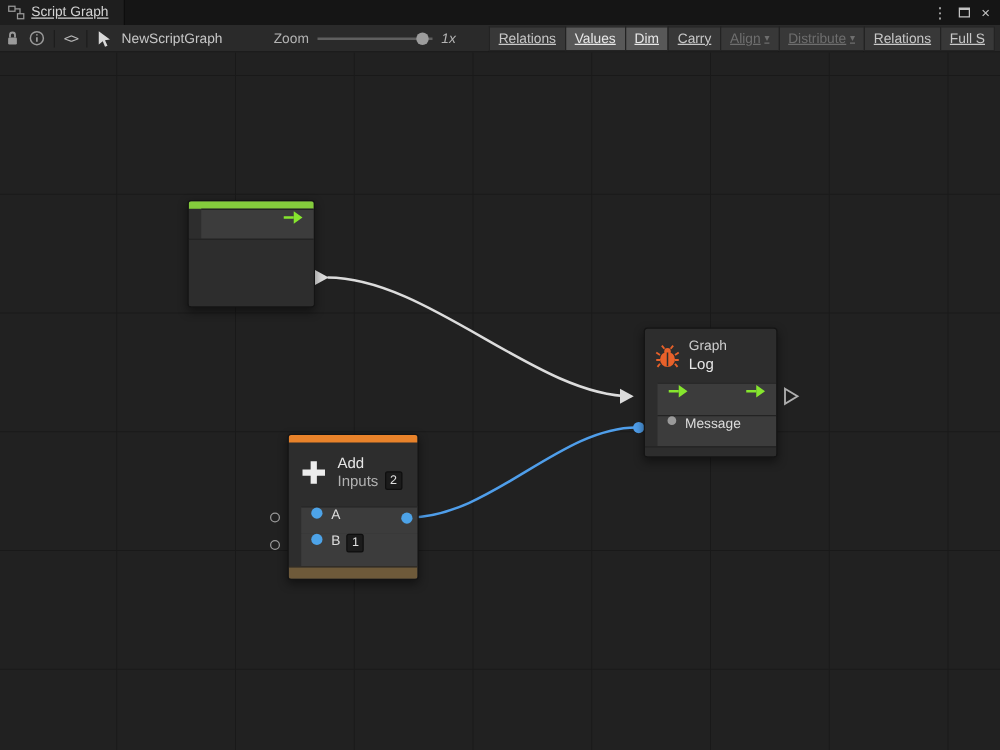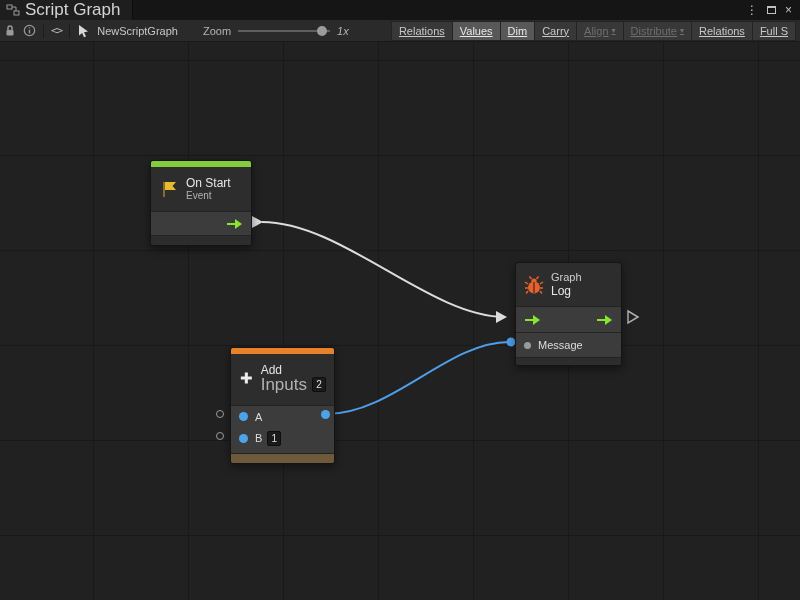--- a/index.html
+++ b/index.html
@@ -12,35 +12,35 @@
 
   
   .titlebar {
     position:absolute; top:0; left:0; width:800px; height:20px;
     background:#151515; display:flex; align-items:center;
   }
   .tab {
     height:20px; padding:0 12px 0 6px; background:#1e1e1e;
     display:flex; align-items:center; gap:5px; border-right:1px solid #0d0d0d;
   }
-  .tab span { color:#d4d4d4; font-size:17px; }
+  .tab span { color:#d4d4d4; font-size:11px;text-decoration:underline; }
   .titlebar-controls { margin-left:auto; display:flex; align-items:center; gap:9px; padding-right:8px; }
   .tb-glyph { color:#c2c2c2; font-size:12px; line-height:20px; cursor:pointer; }
   .maximize-box { width:9px; height:8px; border:1px solid #c2c2c2; border-top-width:2px; display:inline-block; cursor:pointer; }
 
   
   .toolbar {
     position:absolute; top:20px; left:0; width:800px; height:22px;
     background:#2a2a2a; border-bottom:1px solid #191919;
     display:flex; align-items:center; gap:7px; padding:0 4px; overflow:hidden;
   }
   .tsep { width:1px; height:14px; background:#1d1d1d; }
   .code-glyph { font-family:"DejaVu Sans Mono",monospace; color:#b8b8b8; font-size:11px; letter-spacing:-1px; }
   .graph-name { color:#c8c8c8; font-size:11px; margin-right:16px; }
-  .zoom-label { color:#b4b4b4; margin-left:2px; }
+  .zoom-label { color:#b4b4b4; margin-left:18px; }
   .slider { position:relative; width:92px; height:10px; cursor:pointer; }
   .slider .track { position:absolute; top:4px; left:0; width:92px; height:2px; background:#5f5f5f; }
   .slider .handle { position:absolute; top:0; left:79px; width:10px; height:10px; border-radius:50%; background:#9c9c9c; }
   .zoom-value { color:#b4b4b4; margin-right:18px;font-style:italic; }
   .btn-group { margin-left:auto; display:flex; height:20px; }
   .tb-btn {
     height:20px; padding:0 7px; background:#383838; border:1px solid #232323; border-right-width:0;
     color:#c8c8c8; font-size:11px; font-family:inherit; display:flex; align-items:center; gap:3px;
     white-space:nowrap; cursor:pointer;text-decoration:underline;
   }
@@ -66,21 +66,21 @@
     position:absolute; background:#2d2d2d; border:1px solid #141414; border-radius:3px;
     box-shadow:0 3px 8px rgba(0,0,0,.45); overflow:visible;
   }
   .node-inner { overflow:hidden; border-radius:2px; width:100%; height:100%; display:flex; flex-direction:column; }
   .strip { height:6px; flex:none; }
   .node-header { display:flex; align-items:center; gap:7px; padding:5px 8px; flex:none; }
   .node-title { color:#e6e6e6; font-size:12px; line-height:14px; }
   .node-sub { color:#b2b2b2; font-size:10px; line-height:12px; }
   .node-cat { color:#cfcfcf; font-size:11px; line-height:13px; }
   .row {
-    background:#3c3c3c; border-top:1px solid #232323; display:flex; align-items:center; padding:0 8px; flex:none;
+    background:#3c3c3c; border-top:1px solid #232323; display:flex; padding:0 8px; flex:none;margin-left:10px;
   }
   .node-footer { border-top:1px solid #232323; background:#2d2d2d; flex:1; }
   .node-footer.brown { background:var(--add-footer,#6e5a3a); }
   .dot { width:9px; height:9px; border-radius:50%; background:var(--value-blue,#4da3e8); flex:none; }
   .dot.gray { width:7px; height:7px; background:#9a9a9a; }
   .port-label { color:#dcdcdc; font-size:11px; margin-left:7px; }
   .mini-box {
     min-width:14px; height:15px; padding:0 3px; background:#1b1b1b; border:1px solid #0e0e0e; border-radius:2px;
     color:#e0e0e0; font-size:10px; display:flex; align-items:center; justify-content:center;
   }
@@ -160,30 +160,20 @@
       <polygon points="496,269 507,275 496,281" style="fill:var(--wire-white,#dcdcdc)"></polygon>
       <path d="M 327 372 C 392 372, 448 300, 509 300" fill="none" style="stroke:var(--wire-blue,#4f9eea)" stroke-width="2"></path>
       <circle cx="327" cy="372" r="4.5" style="fill:var(--wire-blue,#4f9eea)"></circle>
       <circle cx="511" cy="300" r="4.5" style="fill:var(--wire-blue,#4f9eea)"></circle>
       <polygon points="628,269 638,275 628,281" fill="none" stroke="#b0b0b0" stroke-width="1.5"></polygon>
     </svg>
 
     <div class="node" style="left:150px; top:118px; width:102px; height:86px;">
       <div class="node-inner">
         <div class="strip" style="background:var(--on-start-strip,#84cc3c)"></div>
-        <div class="node-header" style="height:44px;">
-          <svg width="20" height="20" viewBox="0 0 20 20">
-            <line x1="5" y1="3" x2="5" y2="18" stroke="#8a6a2a" stroke-width="2"></line>
-            <polygon points="6,3 17,3 13.5,7 17,11 6,11" fill="#e6bc2e"></polygon>
-          </svg>
-          <div>
-            <div class="node-title">On Start</div>
-            <div class="node-sub">Event</div>
-          </div>
-        </div>
         <div class="row" style="height:24px; justify-content:flex-end;">
           <svg width="17" height="12" viewBox="0 0 17 12">
             <line x1="1" y1="6" x2="9" y2="6" style="stroke:var(--flow-green,#86e62e)" stroke-width="2"></line>
             <polygon points="9,1 16,6 9,11" style="fill:var(--flow-green,#86e62e)"></polygon>
           </svg>
         </div>
         <div class="node-footer"></div>
       </div>
     </div>
 
@@ -229,21 +219,21 @@
     <div class="node" style="left:230px; top:305px; width:105px; height:117px;">
       <div class="node-inner">
         <div class="strip" style="background:var(--add-strip,#e8822a)"></div>
         <div class="node-header" style="height:47px;">
           <svg width="24" height="24" viewBox="0 0 24 24">
             <path d="M12 3 V21 M3 12 H21" stroke="#ececec" stroke-width="5"></path>
           </svg>
           <div>
             <div class="node-title">Add</div>
             <div class="inputs-line">
-              <span class="node-sub" style="font-size:17px;">Inputs</span>
+              <span class="node-sub" style="font-size:12px;">Inputs</span>
               <span class="mini-box">2</span>
             </div>
           </div>
         </div>
         <div class="row" style="height:22px; margin-top:4px;">
           <div class="dot"></div>
           <span class="port-label">A</span>
         </div>
         <div class="row" style="height:22px; border-top:none; padding-bottom:4px; height:26px;">
           <div class="dot"></div>

